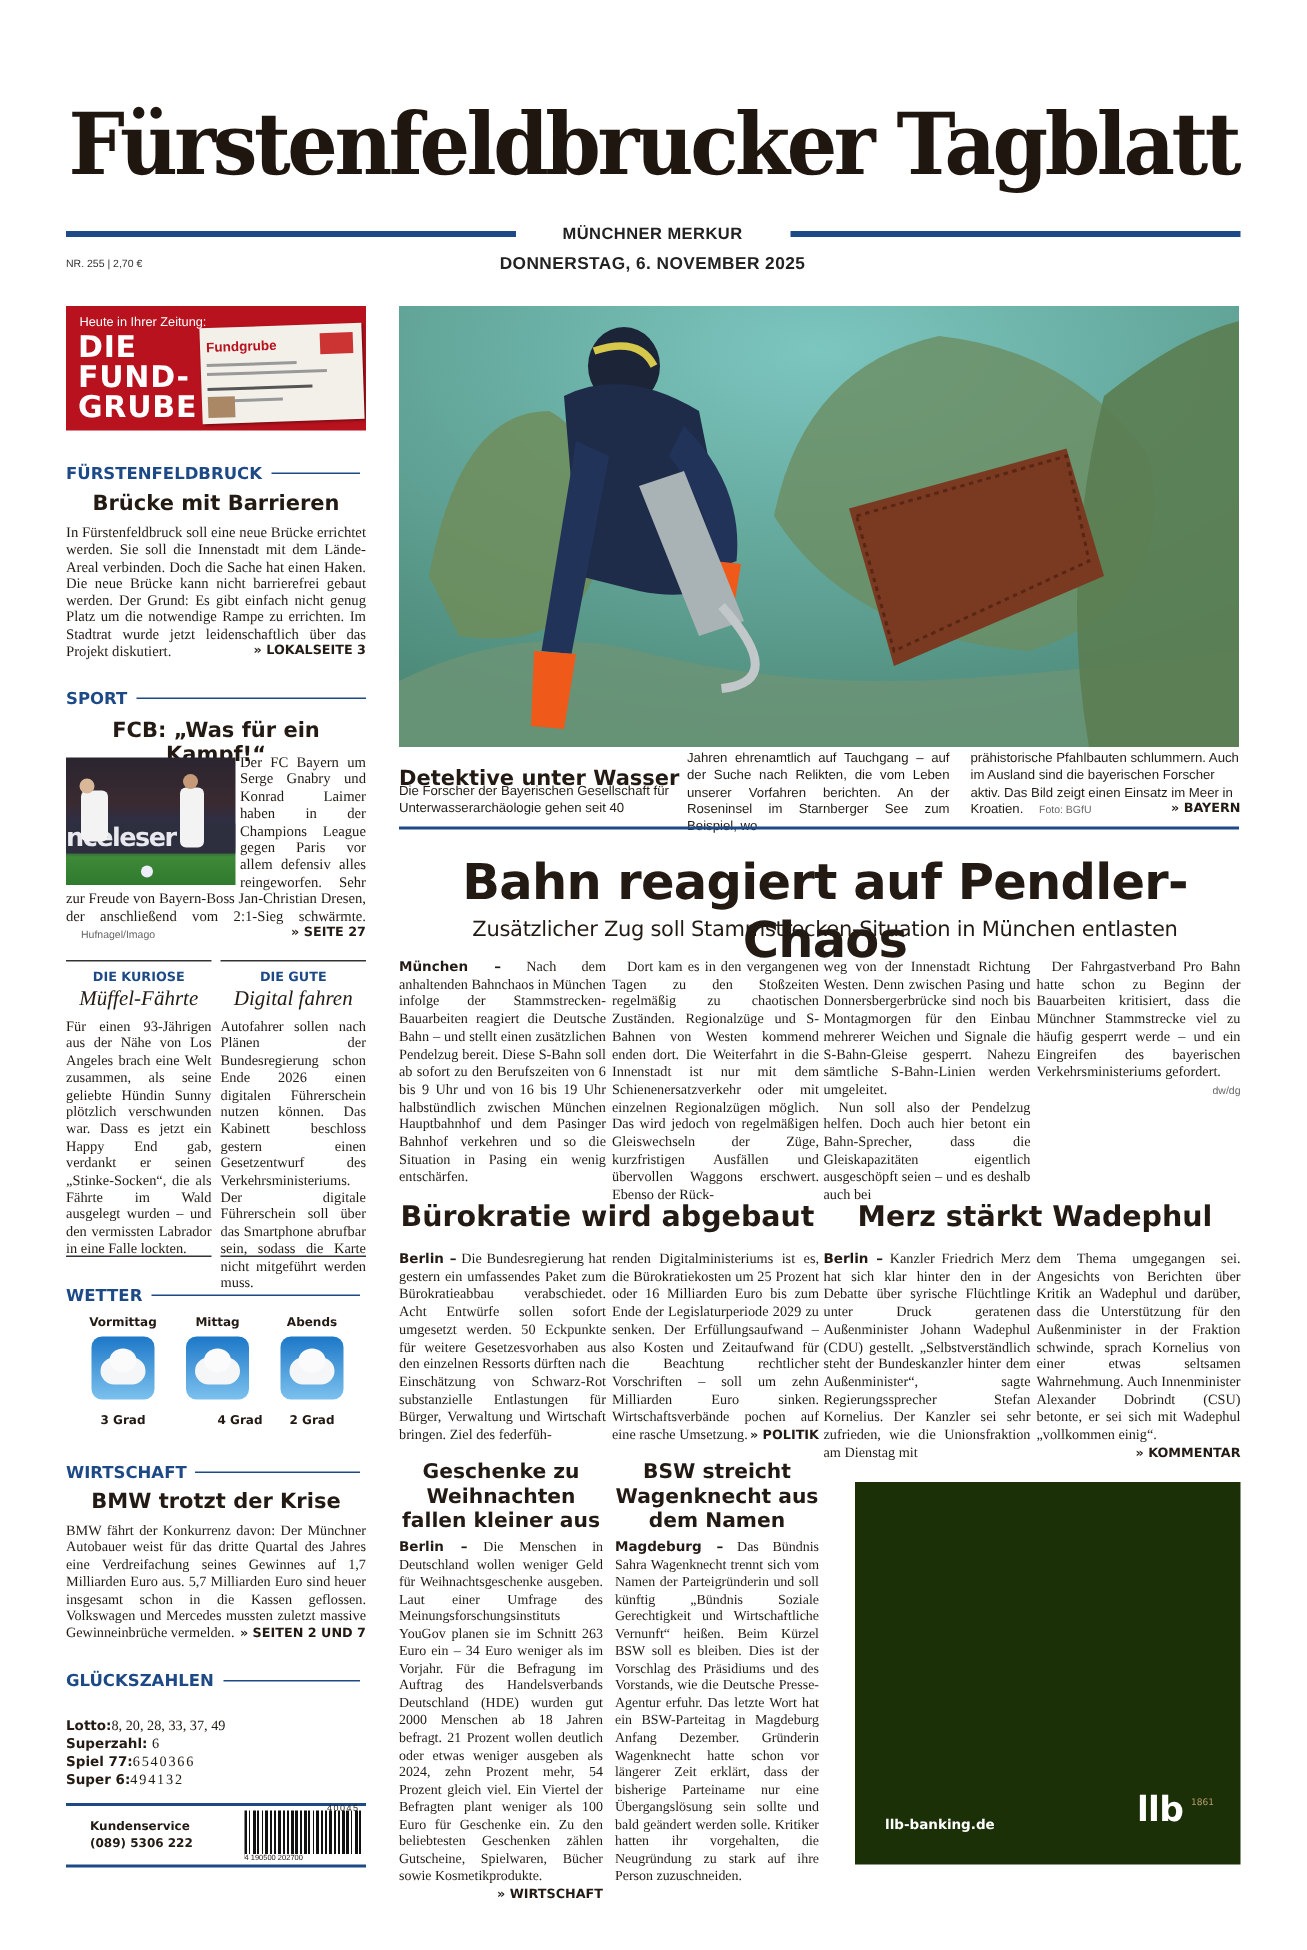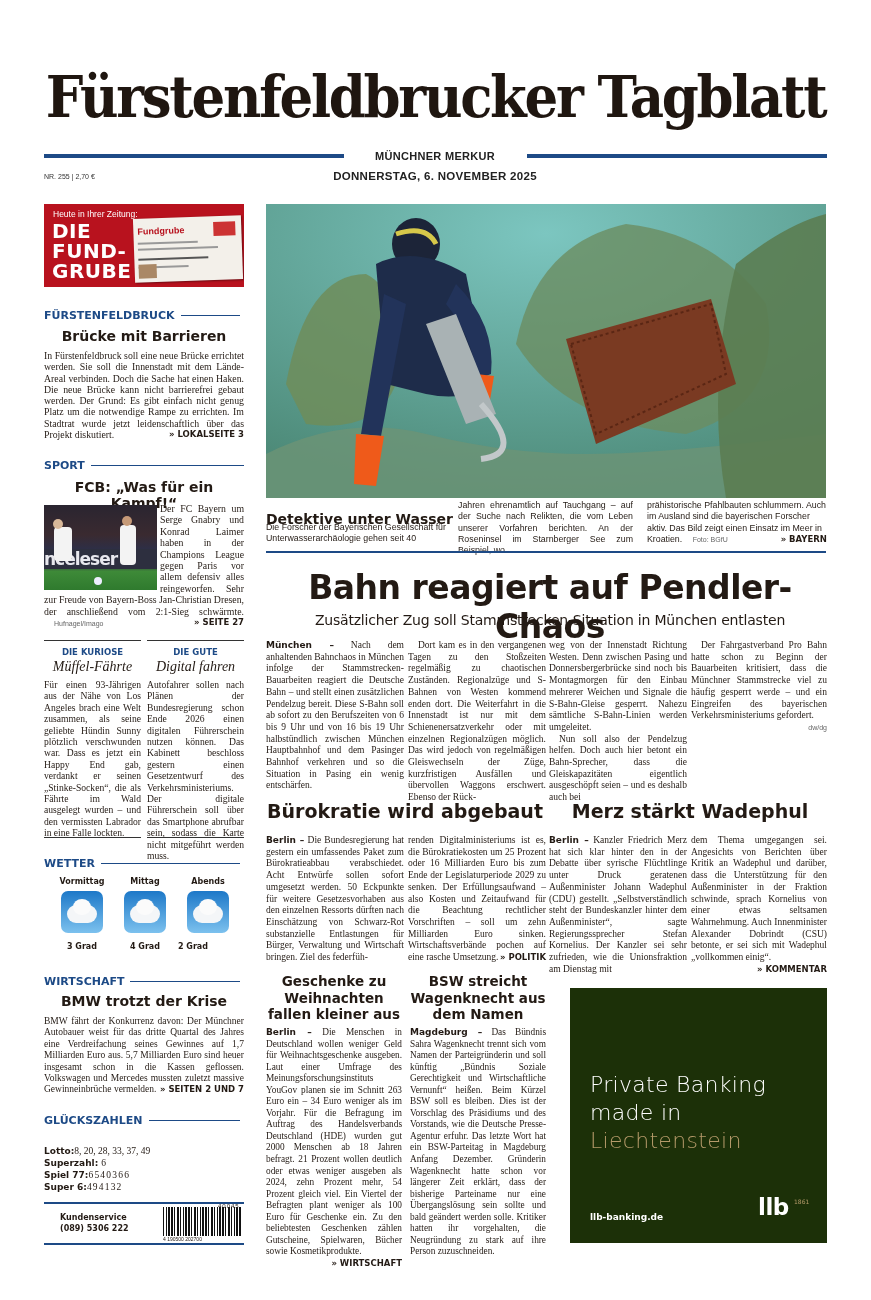--- a/index.html
+++ b/index.html
@@ -131,28 +131,28 @@
       <div class="c1"></div>
       <div class="c2"></div>
     </div>
   <div style="position:absolute;left:0;top:65px;width:60px;text-align:center;font-family:'DejaVu Sans',sans-serif;font-weight:bold;font-size:8px">3 Grad</div>
 
   <div style="position:absolute;left:63px;top:0;width:60px;text-align:center;font-family:'DejaVu Sans',sans-serif;font-weight:bold;font-size:8px">Mittag</div>
   <div class="wx" style="left:72px;top:14px">
       <div class="c1"></div>
       <div class="c2"></div>
     </div>
-  <div style="position:absolute;left:63px;top:65px;width:60px;text-align:center;font-family:'DejaVu Sans',sans-serif;font-weight:bold;font-size:8px">4 Grad</div>
+  <div style="position:absolute;left:63px;top:65px;width:60px;text-align:right;font-family:'DejaVu Sans',sans-serif;font-weight:bold;font-size:8px">4 Grad</div>
 
   <div style="position:absolute;left:126px;top:0;width:60px;text-align:center;font-family:'DejaVu Sans',sans-serif;font-weight:bold;font-size:8px">Abends</div>
   <div class="wx" style="left:135px;top:14px">
       <div class="c1"></div>
       <div class="c2"></div>
     </div>
-  <div style="position:absolute;left:126px;top:65px;width:60px;font-family:'DejaVu Sans',sans-serif;font-weight:bold;font-size:8px">2 Grad</div>
+  <div style="position:absolute;left:126px;top:65px;width:60px;text-align:center;font-family:'DejaVu Sans',sans-serif;font-weight:bold;font-size:8px">2 Grad</div>
 </div>
 
 <div class="abs section-label" style="left:44px;top:975px;width:196px">
   <span>WIRTSCHAFT</span>
     <span class="line"></span>
 </div>
 <div class="abs head-sans" style="left:44px;top:993px;width:200px;font-size:14px">BMW trotzt der Krise</div>
 <div class="abs body-text" style="left:44px;top:1016px;width:200px;font-size:9.5px;line-height:11.4px">
   <span>BMW fährt der Konkurrenz davon: Der Münchner Autobauer weist für das dritte Quartal des Jahres eine Verdreifachung seines Gewinnes auf 1,7 Milliarden Euro aus. 5,7 Milliarden Euro sind heuer insgesamt schon in die Kassen geflossen. Volkswagen und Mercedes mussten zuletzt massive Gewinneinbrüche vermelden.</span>
   <span class="ref">» SEITEN 2 UND 7</span>
@@ -258,21 +258,16 @@
   <span class="ref">» WIRTSCHAFT</span>
 </div>
 
 <div class="abs head-sans" style="left:408px;top:973px;width:140px;font-size:13.5px;line-height:16.5px">BSW streicht Wagenknecht aus dem Namen</div>
 <div class="abs body-text" style="left:410px;top:1027px;width:136px;font-size:9.3px;line-height:11.55px">
   <span class="dateline">Magdeburg –</span>
   <span>Das Bündnis Sahra Wagenknecht trennt sich vom Namen der Parteigründerin und soll künftig „Bündnis Soziale Gerechtigkeit und Wirtschaftliche Vernunft“ heißen. Beim Kürzel BSW soll es bleiben. Dies ist der Vorschlag des Präsidiums und des Vorstands, wie die Deutsche Presse-Agentur erfuhr. Das letzte Wort hat ein BSW-Parteitag in Magdeburg Anfang Dezember. Gründerin Wagenknecht hatte schon vor längerer Zeit erklärt, dass der bisherige Parteiname nur eine Übergangslösung sein sollte und bald geändert werden solle. Kritiker hatten ihr vorgehalten, die Neugründung zu stark auf ihre Person zuzuschneiden.</span>
 </div>
 
 <div class="abs" id="ad">
-  <div style="position:absolute;left:20px;top:83px;font-size:22px;line-height:28px;font-weight:300;letter-spacing:0.3px">
-    <div>Private Banking</div>
-    <div>made in</div>
-    <div style="color:#b59a6a">Liechtenstein</div>
-  </div>
   <div style="position:absolute;left:20px;top:224px;font-size:9px;font-weight:bold">llb-banking.de</div>
   <div style="position:absolute;left:188px;top:206px;font-size:23px;font-weight:bold;letter-spacing:-0.5px">llb</div>
   <div style="position:absolute;left:224px;top:210px;font-size:6px;color:#b59a6a">1861</div>
 </div>
 
 </body></html>

